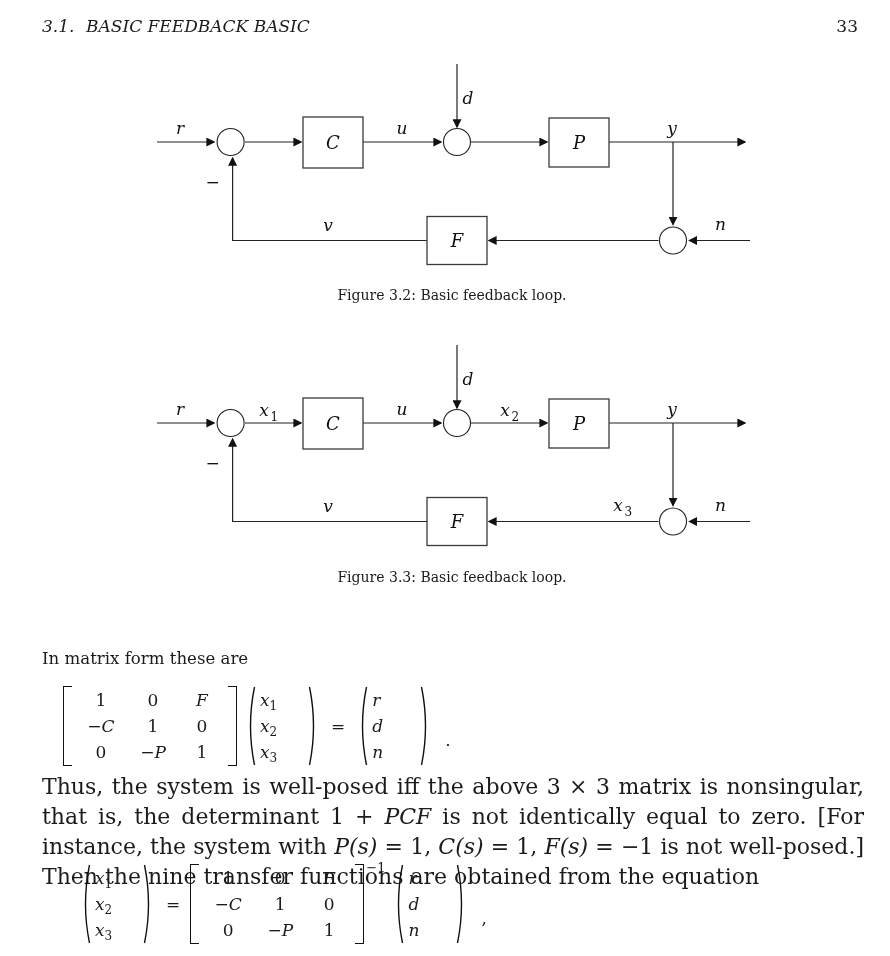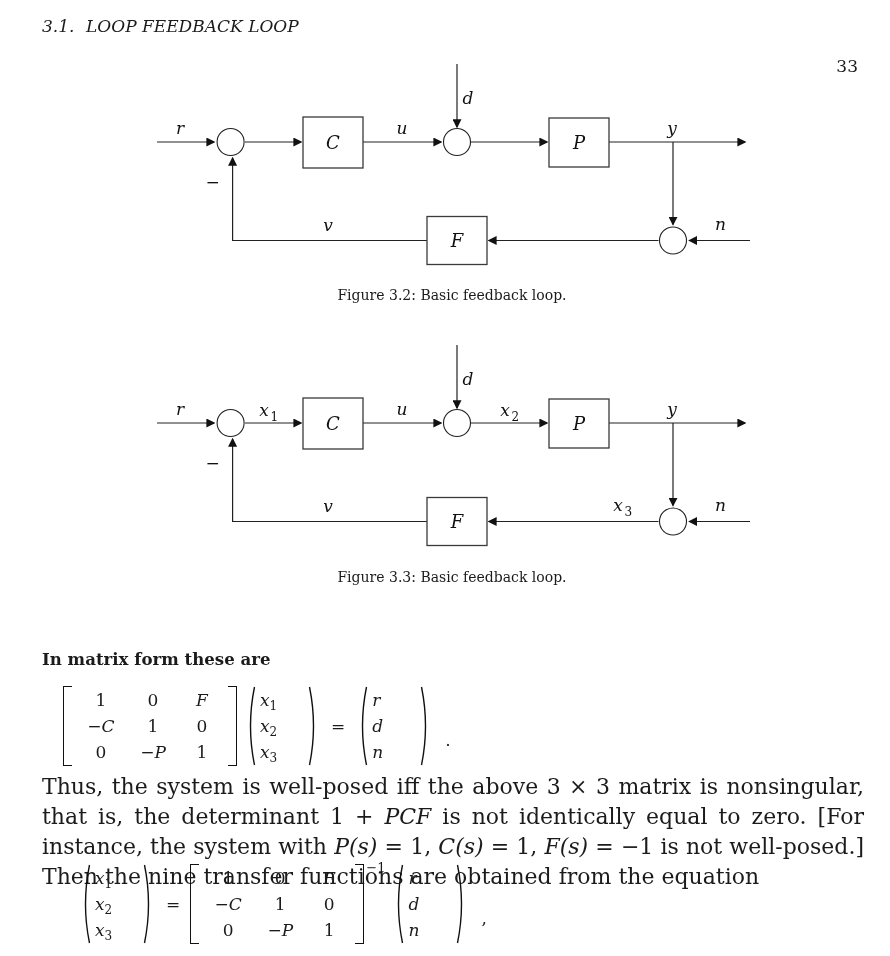--- a/index.html
+++ b/index.html
@@ -3,35 +3,35 @@
 <meta charset="utf-8">
 <style>
   html,body { margin:0; padding:0; background:#fff; }
   .page { position:relative; width:890px; height:956px; background:#ffffff; overflow:hidden;
           font-family:"DejaVu Serif", serif; color:#1b1b1b; }
 
   
   .hdr { position:absolute; left:0; top:16px; width:890px; height:22px;text-decoration:underline; }
   .sec { position:absolute; left:42px; font-size:17px; font-style:italic; }
   .ttl { position:absolute; left:86px; font-size:17px; font-style:italic; }
-  .pno { position:absolute; right:32px; font-size:17px;margin-top:40px; }
+  .pno { position:absolute; right:32px; font-size:17px; }
 
   
   .figsvg { position:absolute; left:0; }
   .figsvg .ln { stroke:#222; stroke-width:1.2; fill:none; }
   .figsvg rect { fill:#fff; stroke:#3a3a3a; stroke-width:1.3; }
   .figsvg circle { fill:#fff; stroke:#222; stroke-width:1.1; }
   .figsvg text { font-family:"DejaVu Serif", serif; font-size:17px; font-style:italic; fill:#111; }
   .figsvg text.blk { font-size:18px; }
   .figsvg text.rm { font-style:normal; }
   .figsvg text.sub { font-size:12px; font-style:normal; }
 
   .caption { position:absolute; left:42px; width:820px; text-align:center; font-size:14px; }
 
-  .bodytext { position:absolute; font-size:16.6px;font-weight:bold; }
+  .bodytext { position:absolute; font-size:16.6px; }
   .para { position:absolute; left:42px; top:772px; width:822px; font-size:22px;
           line-height:30px; text-align:justify; }
   .it { font-style:italic; }
   sub { font-size:12px; }
 
   
   .eq { position:absolute; display:flex; align-items:center; font-size:17px; }
   .brk { width:8px; height:78px; border:1.6px solid #111; }
   .brk.l { border-right:none; margin-right:3px; }
   .brk.r { border-left:none; margin-left:3px; }
@@ -47,21 +47,21 @@
   .term { margin-left:12px; transform:translateY(14px); }
   .mgl { margin-left:6px; }
 </style>
 </head>
 <body>
 
 <div class="page">
 
   <div class="hdr">
     <span class="sec">3.1.</span>
-    <span class="ttl">LOOP FEEDBACK LOOP</span>
+    <span class="ttl">BASIC FEEDBACK BASIC</span>
     <span class="pno">33</span>
   </div>
 
   <svg class="figsvg" style="top:55px" width="890" height="232" viewBox="0 0 890 232">
     <defs>
       <marker id="ah-a" viewBox="0 0 10 10" refX="8.5" refY="5" markerWidth="7.5" markerHeight="7.5" orient="auto">
         <path d="M0,0 L10,5 L0,10 Z" fill="#111"></path>
       </marker>
     </defs>
     <line class="ln" x1="457" y1="9" x2="457" y2="72" marker-end="url(#ah-a)"></line>

